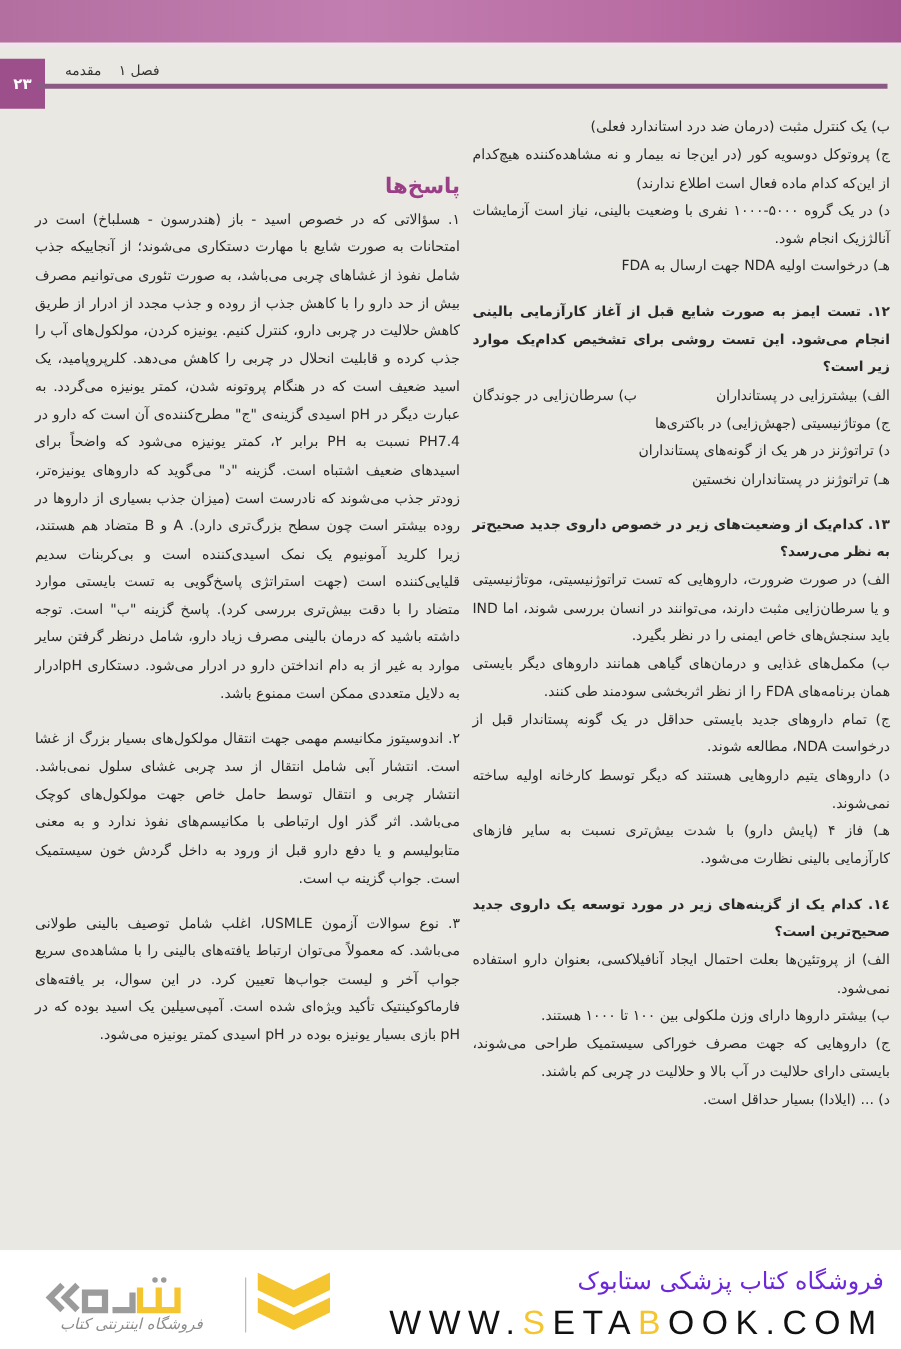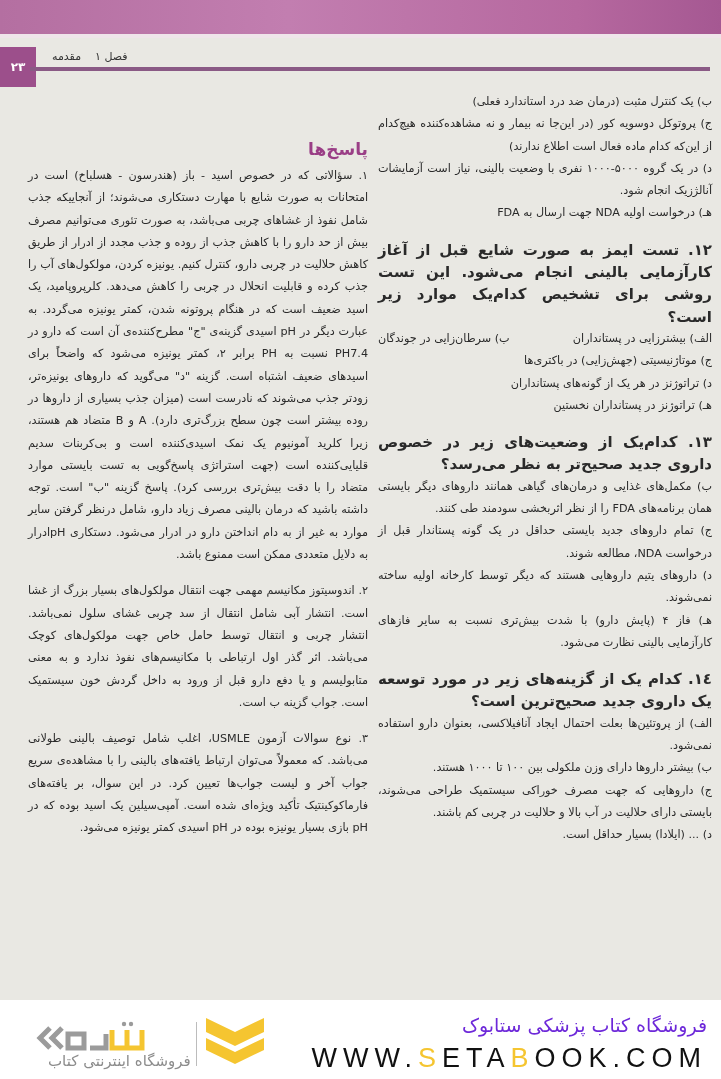--- a/index.html
+++ b/index.html
@@ -41,39 +41,39 @@
   }
   .col-left { left: 28px; width: 340px; top: 122px; margin-top: 13px; }
   .col-right { left: 378px; width: 334px; top: 91px; }
   .answers-title {
     font-size: 17px; font-weight: bold; color: #9a3e86; margin: 0 0 2px 0;
     line-height: 28px;
   }
   .para { margin: 0 0 14px 0; }
   .para.tight { margin-bottom: 0; }
   .indent { text-indent: 18px; }
-  .q { font-weight: bold; font-size: 15px; margin-top: 14px; }
+  .q { font-weight: bold; font-size: 11px; margin-top: 14px; }
   .opt { padding-right: 0; }
   .opt-row { display: flex; justify-content: space-between; }
   .opt-row span { display: inline-block; }
 
   .footer {
     position: absolute; left: 0; top: 1000px; width: 721px; height: 79px; background: #ffffff;
   }
   .logo-chevrons {
     position: absolute; left: 30px; top: 18px; width: 58px; height: 46px;
   }
   .logo-brand {
     position: absolute; left: 36px; top: 20px; width: 150px; height: 42px;
   }
   .logo-divider {
     position: absolute; left: 196px; top: 22px; width: 1px; height: 44px; background: #bcbcbc;
   }
   .logo-tagline {
-    position: absolute; left: 48px; top: 52px; font-size: 15px; color: #8c8c8c; direction: rtl;
+    position: absolute; left: 48px; top: 52px; font-size: 12px; color: #8c8c8c; direction: rtl; font-style: italic;
   }
   .store-name {
     position: absolute; right: 14px; top: 14px; font-size: 19px; color: #6d28d9; direction: rtl;
   }
   .store-url {
     position: absolute; right: 14px; top: 43px; font-size: 27px; letter-spacing: 6px; color: #111;
     font-family: "Liberation Sans", sans-serif;
   }
   .store-url .hl { color: #f5c530; }
 </style>
@@ -114,20 +114,21 @@
         <span>الف) بیشتر‌زایی در پستانداران</span>
         <span>ب) سرطان‌زایی در جوندگان</span>
       </div>
       <div class="opt">ج) موتاژنیسیتی (جهش‌زایی) در باکتری‌ها</div>
       <div class="opt">د) تراتوژنز در هر یک از گونه‌های پستانداران</div>
       <div class="opt">هـ) تراتوژنز در پستانداران نخستین</div>
     </div>
 
     <div>
       <div class="q">۱۳. کدام‌یک از وضعیت‌های زیر در خصوص داروی جدید صحیح‌تر به نظر می‌رسد؟</div>
+      <div class="opt">الف) در صورت ضرورت، داروهایی که تست تراتوژنیسیتی، موتاژنیسیتی و یا سرطان‌زایی مثبت دارند، می‌توانند در انسان بررسی شوند، اما IND باید سنجش‌های خاص ایمنی را در نظر بگیرد.</div>
       <div class="opt">ب) مکمل‌های غذایی و درمان‌های گیاهی همانند داروهای دیگر بایستی همان برنامه‌های FDA را از نظر اثربخشی سودمند طی کنند.</div>
       <div class="opt">ج) تمام داروهای جدید بایستی حداقل در یک گونه پستاندار قبل از درخواست NDA، مطالعه شوند.</div>
       <div class="opt">د) داروهای یتیم داروهایی هستند که دیگر توسط کارخانه اولیه ساخته نمی‌شوند.</div>
       <div class="opt">هـ) فاز ۴ (پایش دارو) با شدت بیش‌تری نسبت به سایر فازهای کارآزمایی بالینی نظارت می‌شود.</div>
     </div>
 
     <div>
       <div class="q">۱٤. کدام یک از گزینه‌های زیر در مورد توسعه یک داروی جدید صحیح‌ترین است؟</div>
       <div class="opt">الف) از پروتئین‌ها بعلت احتمال ایجاد آنافیلاکسی، بعنوان دارو استفاده نمی‌شود.</div>
       <div class="opt">ب) بیشتر داروها دارای وزن ملکولی بین ۱۰۰ تا ۱۰۰۰ هستند.</div>

